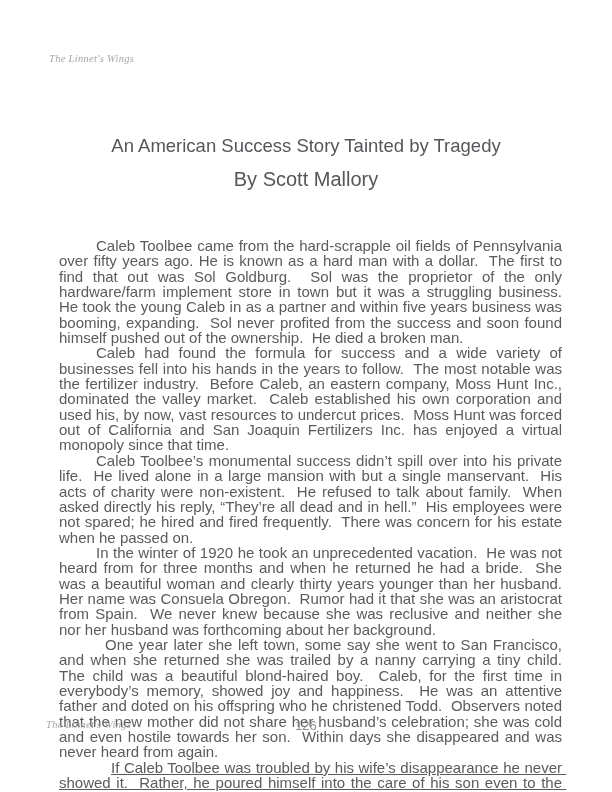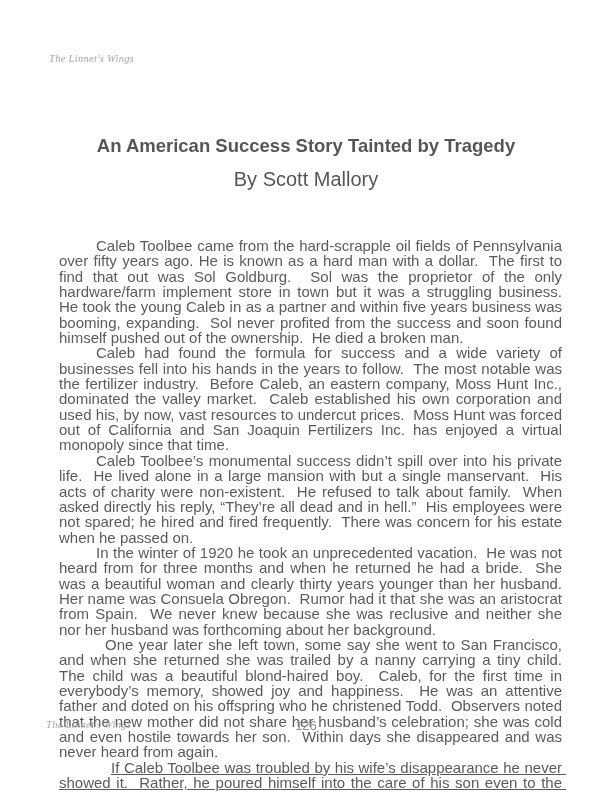--- a/index.html
+++ b/index.html
@@ -80,21 +80,21 @@
     color: #8f9194;
   }
 </style>
 </head>
 <body>
 
 <div class="page">
 
   <div class="running-head">The Linnet's Wings</div>
 
-  <h1 class="article-title" style="font-weight: bold; margin: 0;">An American Success Story Tainted by Tragedy</h1>
+  <h1 class="article-title" style="font-weight: normal; margin: 0;">An American Success Story Tainted by Tragedy</h1>
 
   <div class="article-byline">By Scott Mallory</div>
 
   <div class="article-body">
     <p>Caleb Toolbee came from the hard-scrapple oil fields of Pennsylvania over fifty years ago. He is known as a hard man with a dollar.  The first to find that out was Sol Goldburg.  Sol was the proprietor of the only hardware/farm implement store in town but it was a struggling business.  He took the young Caleb in as a partner and within five years business was booming, expanding.  Sol never profited from the success and soon found himself pushed out of the ownership.  He died a broken man.</p>
     <p>Caleb had found the formula for success and a wide variety of businesses fell into his hands in the years to follow.  The most notable was the fertilizer industry.  Before Caleb, an eastern company, Moss Hunt Inc., dominated the valley market.  Caleb established his own corporation and used his, by now, vast resources to undercut prices.  Moss Hunt was forced out of California and San Joaquin Fertilizers Inc. has enjoyed a virtual monopoly since that time.</p>
     <p>Caleb Toolbee’s monumental success didn’t spill over into his private life.  He lived alone in a large mansion with but a single manservant.  His acts of charity were non-existent.  He refused to talk about family.  When asked directly his reply, “They’re all dead and in hell.”  His employees were not spared; he hired and fired frequently.  There was concern for his estate when he passed on.</p>
     <p>In the winter of 1920 he took an unprecedented vacation.  He was not heard from for three months and when he returned he had a bride.  She was a beautiful woman and clearly thirty years younger than her husband.  Her name was Consuela Obregon.  Rumor had it that she was an aristocrat from Spain.  We never knew because she was reclusive and neither she nor her husband was forthcoming about her background.</p>
     <p class="indent-lg">One year later she left town, some say she went to San Francisco, and when she returned she was trailed by a nanny carrying a tiny child.  The child was a beautiful blond-haired boy.  Caleb, for the first time in everybody’s memory, showed joy and happiness.  He was an attentive father and doted on his offspring who he christened Todd.  Observers noted that the new mother did not share her husband’s celebration; she was cold and even hostile towards her son.  Within days she disappeared and was never heard from again.</p>
     <p class="indent-xl">If Caleb Toolbee was troubled by his wife’s disappearance he never showed it.  Rather, he poured himself into the care of his son even to the point of neglecting his business empire.  The first four years of Todd’s life was fun and games.</p>

